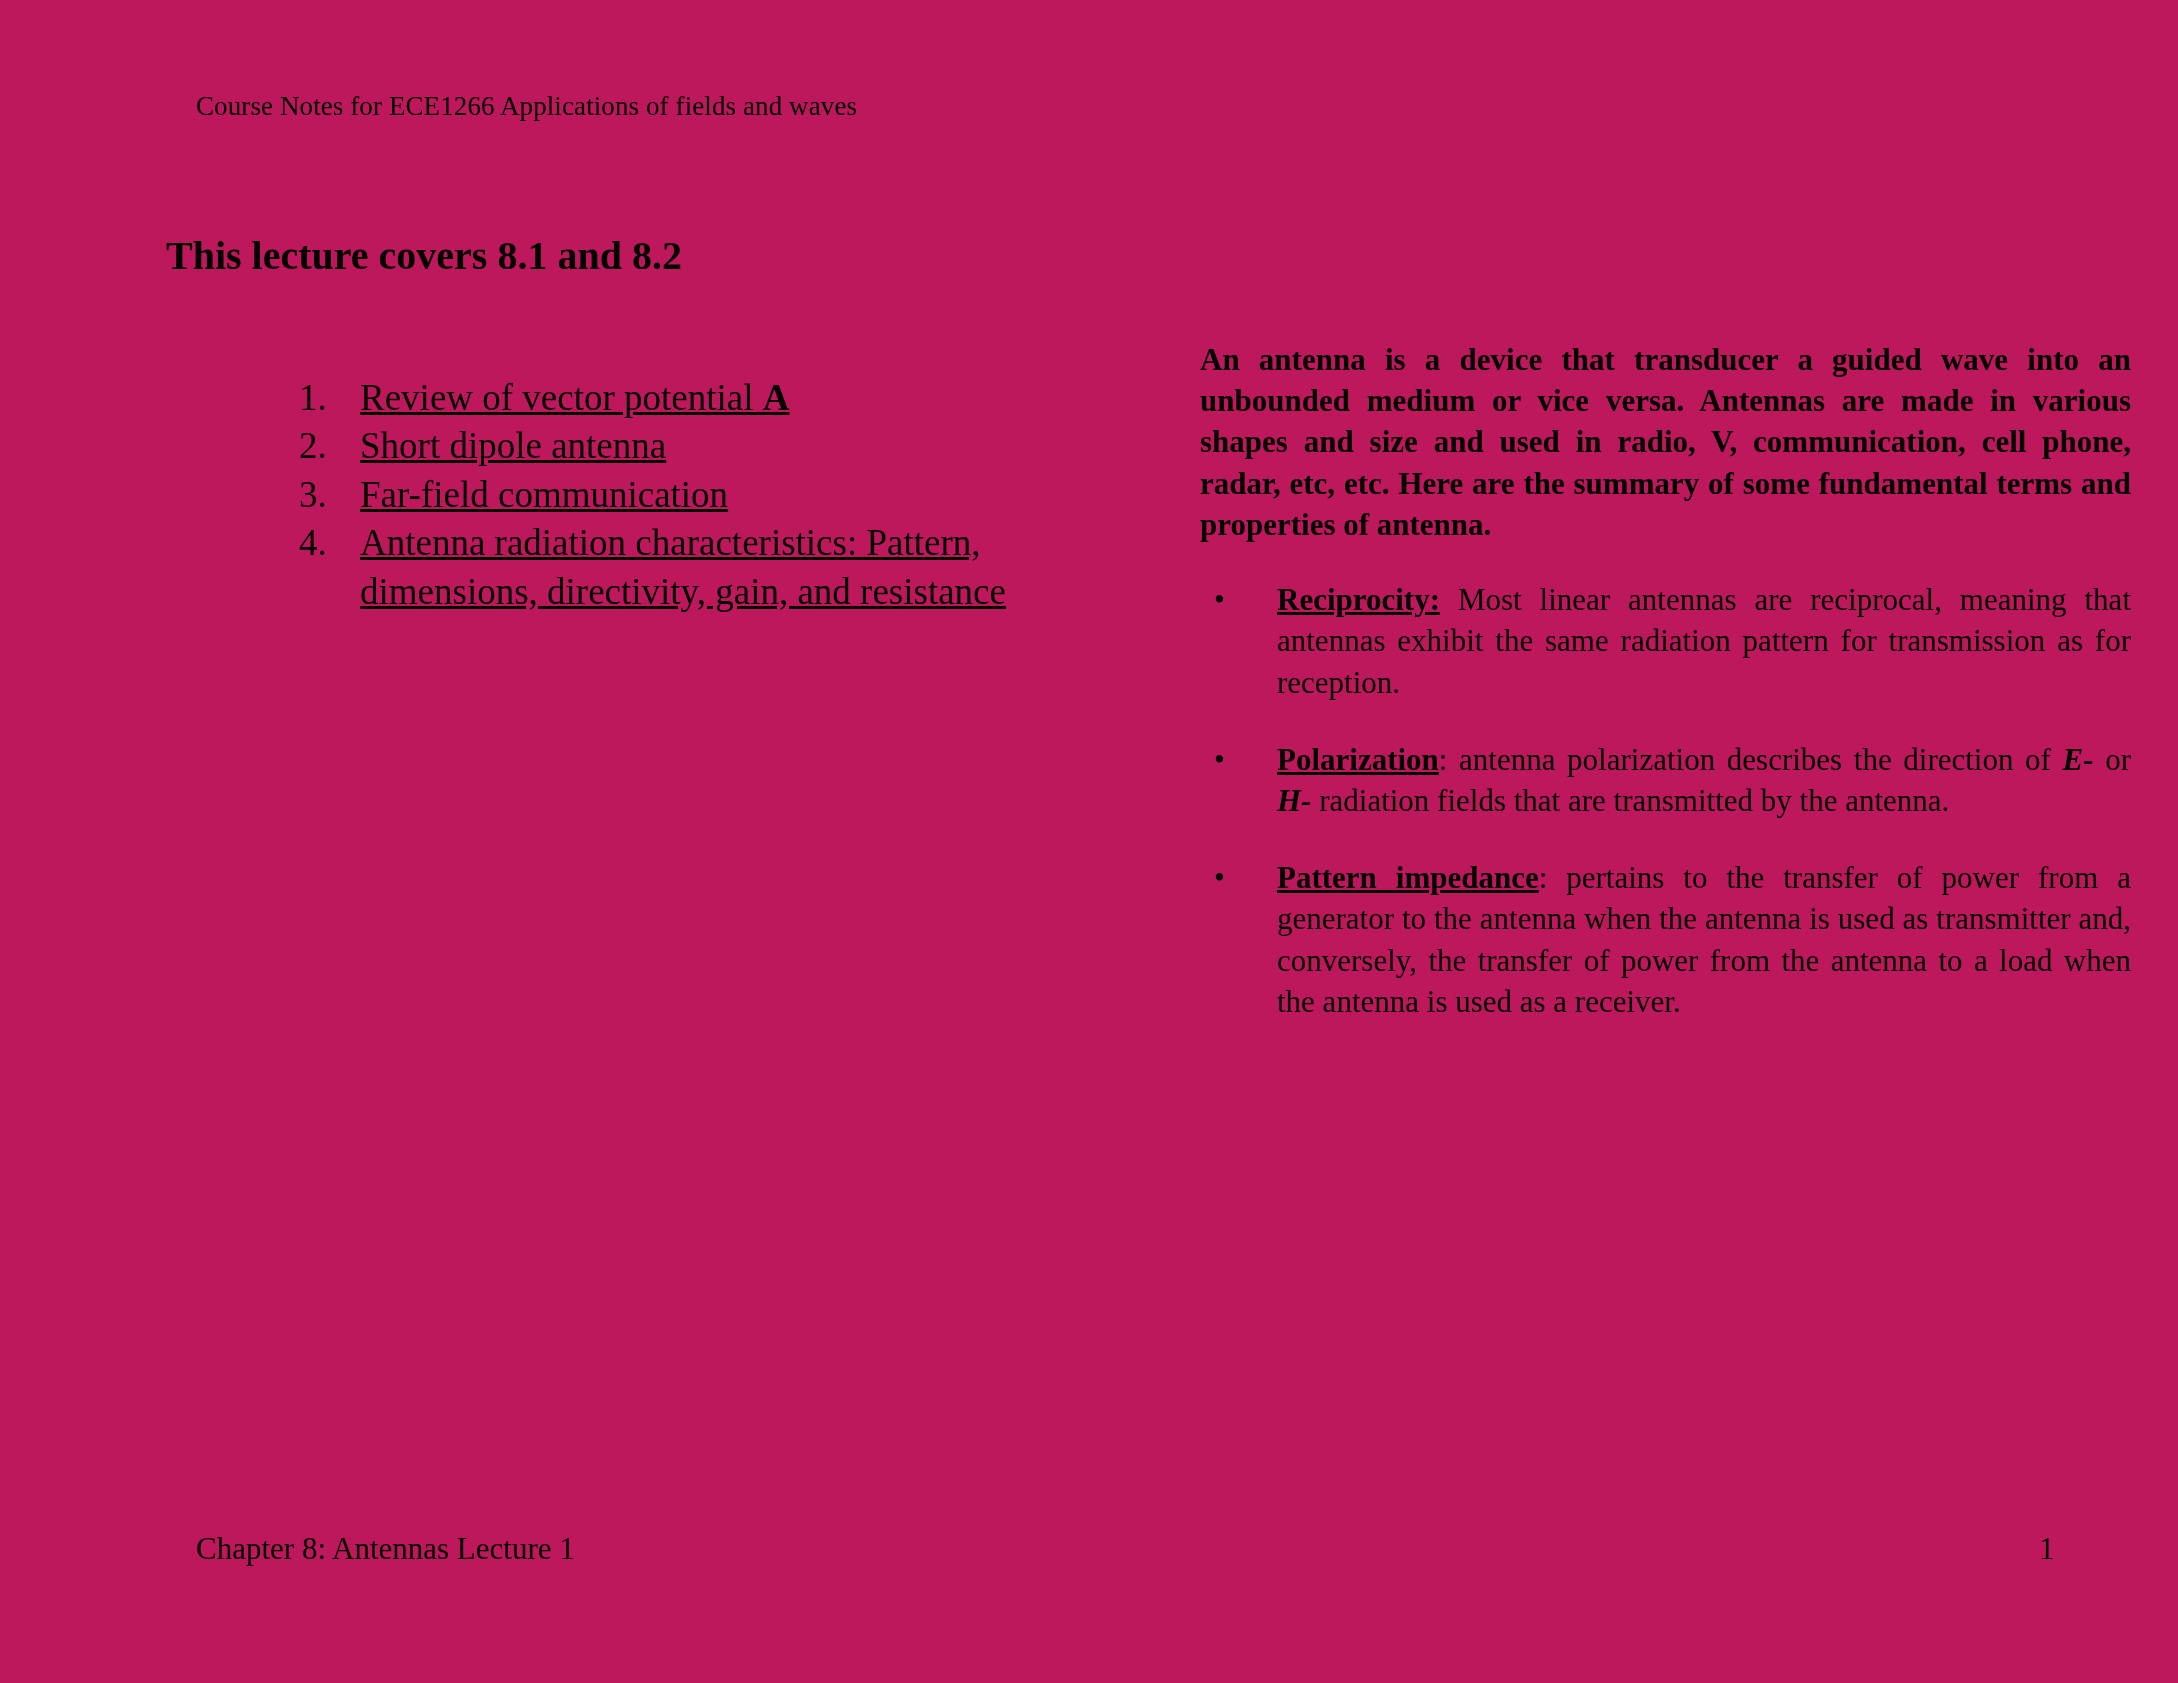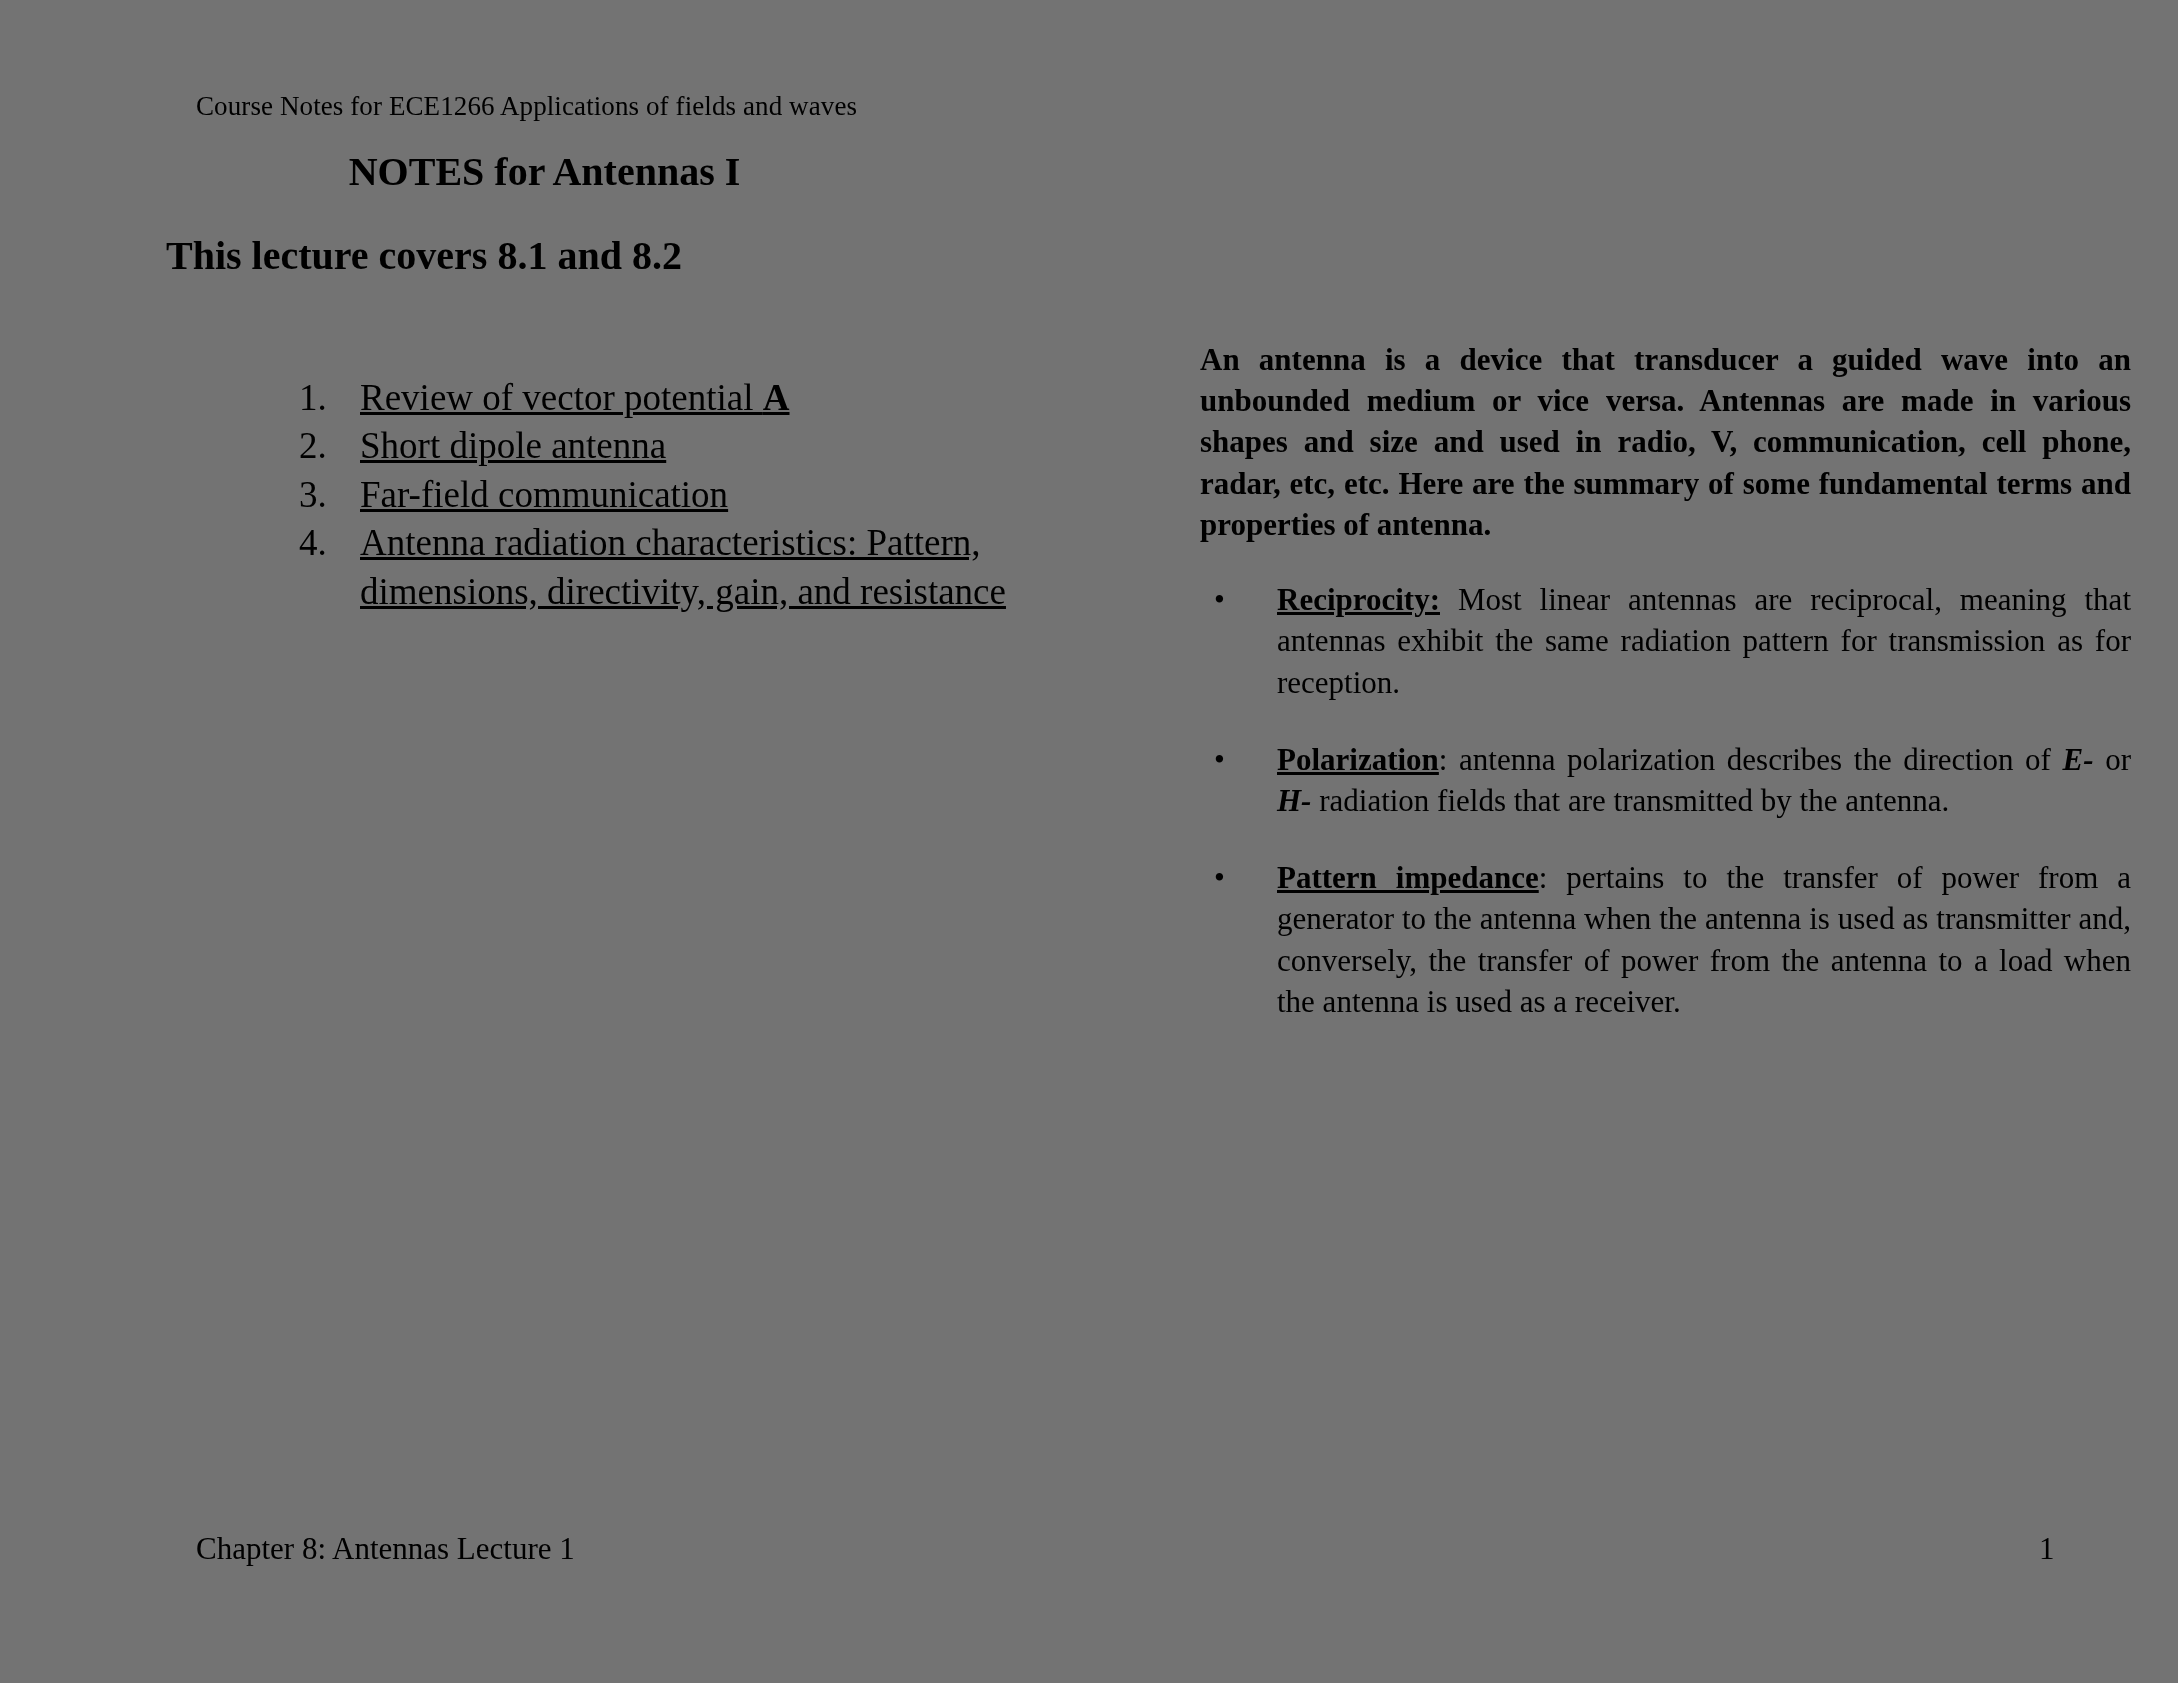--- a/index.html
+++ b/index.html
@@ -13,21 +13,21 @@
     font-family: "Liberation Serif", "DejaVu Serif", serif;
     color: #000000;
     position: relative;
     overflow: hidden;
   }
   .page {
     position: absolute;
     inset: 0;
     width: 2178px;
     height: 1683px;
-    background: #737373;
+    background: #be185d;
   }
 
   
   .doc-header {
     position: absolute;
     left: 196px;
     top: 91px;
     font-size: 27px;
     line-height: 1.15;
     letter-spacing: 0.1px;
@@ -135,21 +135,20 @@
     white-space: nowrap;
   }
 </style>
 </head>
 <body>
 
 <div class="page">
 
   <div class="doc-header">Course Notes for ECE1266 Applications of fields and waves</div>
 
-  <div class="doc-title">NOTES for Antennas I</div>
 
   <div class="lecture-covers">This lecture covers 8.1 and 8.2</div>
 
   <ol class="topic-list">
 
     <li class="topic-item">
       <span class="topic-num">1.</span>
       <span class="topic-text"><span>Review of vector potential </span><b>A</b></span>
     </li>
 

